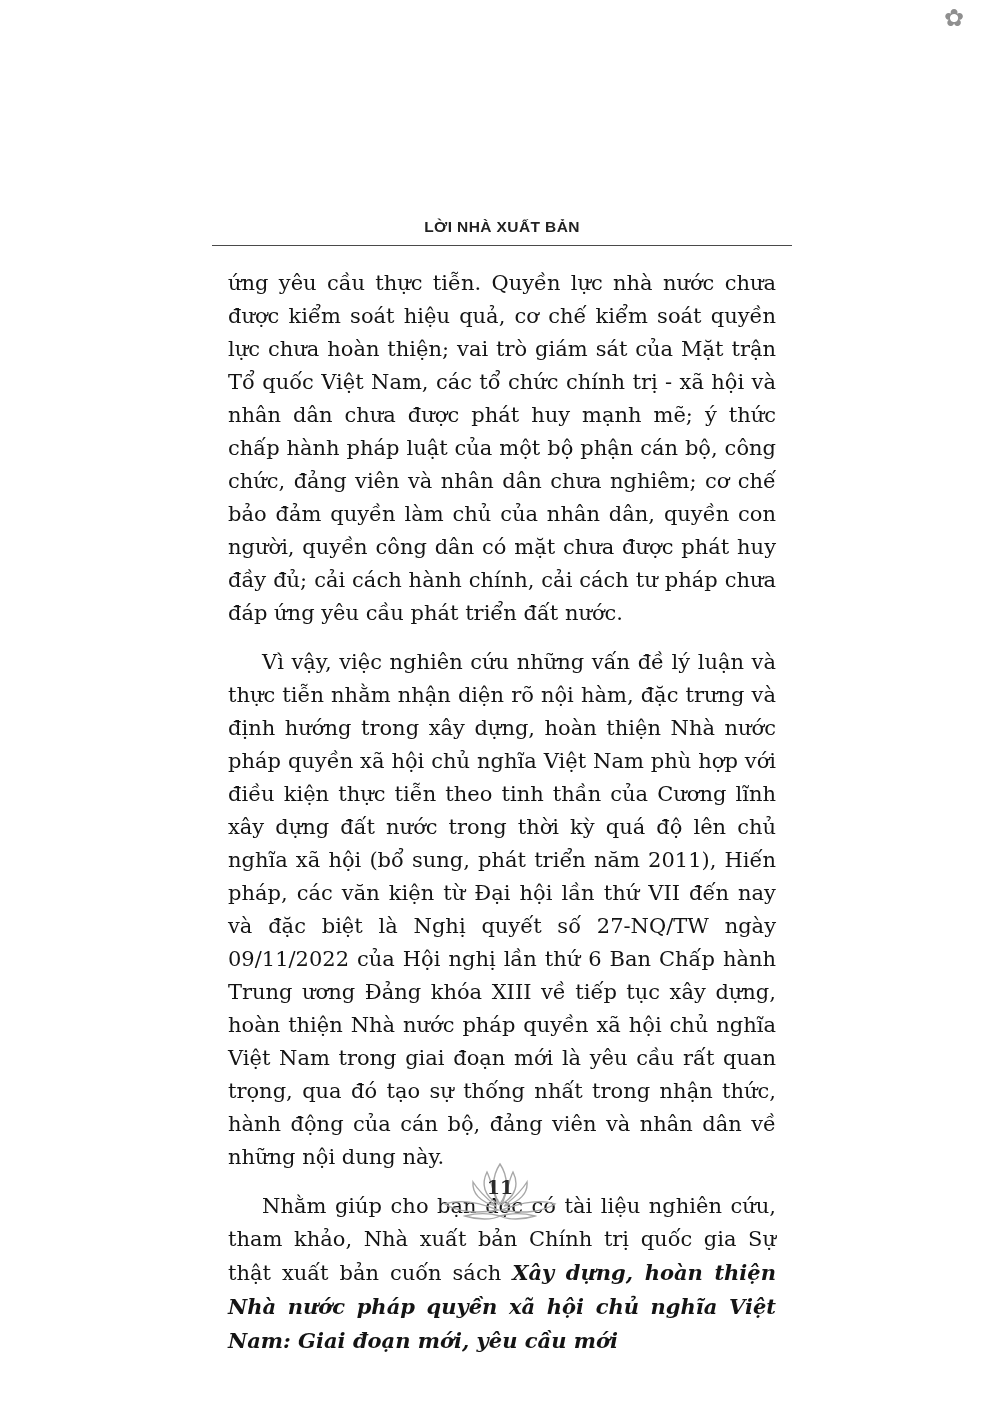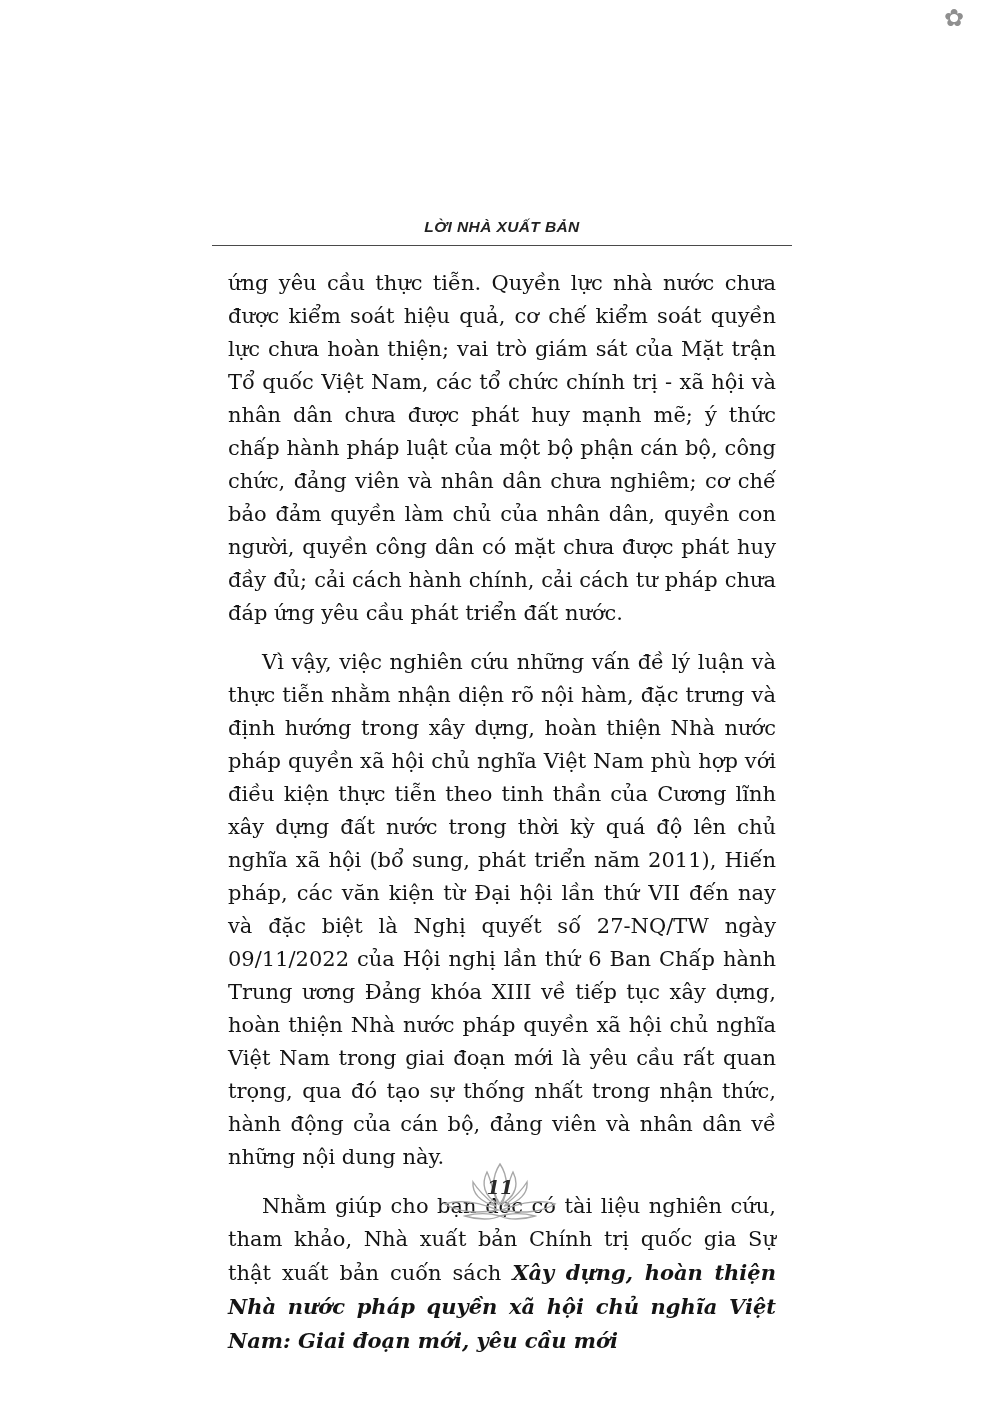--- a/index.html
+++ b/index.html
@@ -35,21 +35,20 @@
 
   .running-head {
     text-align: center;
     font-family: "Liberation Sans", sans-serif;
     font-weight: bold;
     font-size: 15.5px;
     letter-spacing: 0.4px;
     color: #222222;
     padding-bottom: 9px;
     border-bottom: 1.6px solid #4a4a4a;
-    font-style: italic;
   }
 
   .bodytext {
     margin-top: 21px;
     font-size: 21px;
     line-height: 33px;
     text-align: justify;
     color: #141414;
   }
   .bodytext p {
@@ -86,21 +85,20 @@
   .page-number {
     position: absolute;
     left: 0;
     top: 16px;
     width: 130px;
     text-align: center;
     font-family: "DejaVu Serif", serif;
     font-weight: bold;
     font-size: 19px;
     color: #2a2a2a;
-    font-style: italic;
   }
 </style>
 </head>
 <body>
 
 <div class="corner-ornament">✿</div>
 
 <div class="column">
 
   <div class="running-head">LỜI NHÀ XUẤT BẢN</div>

